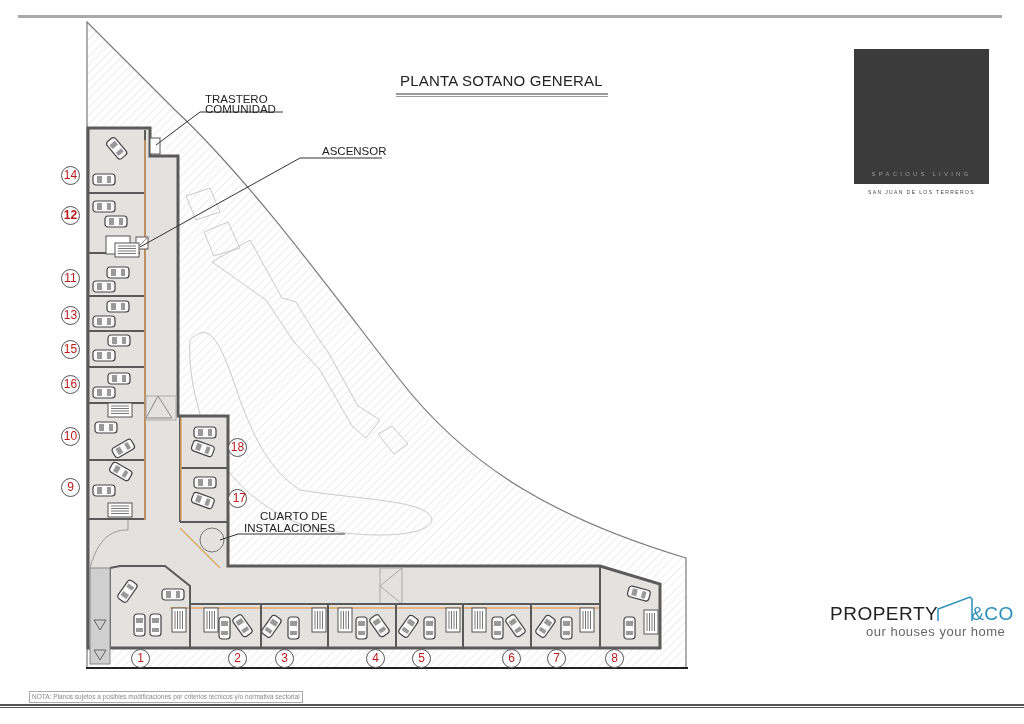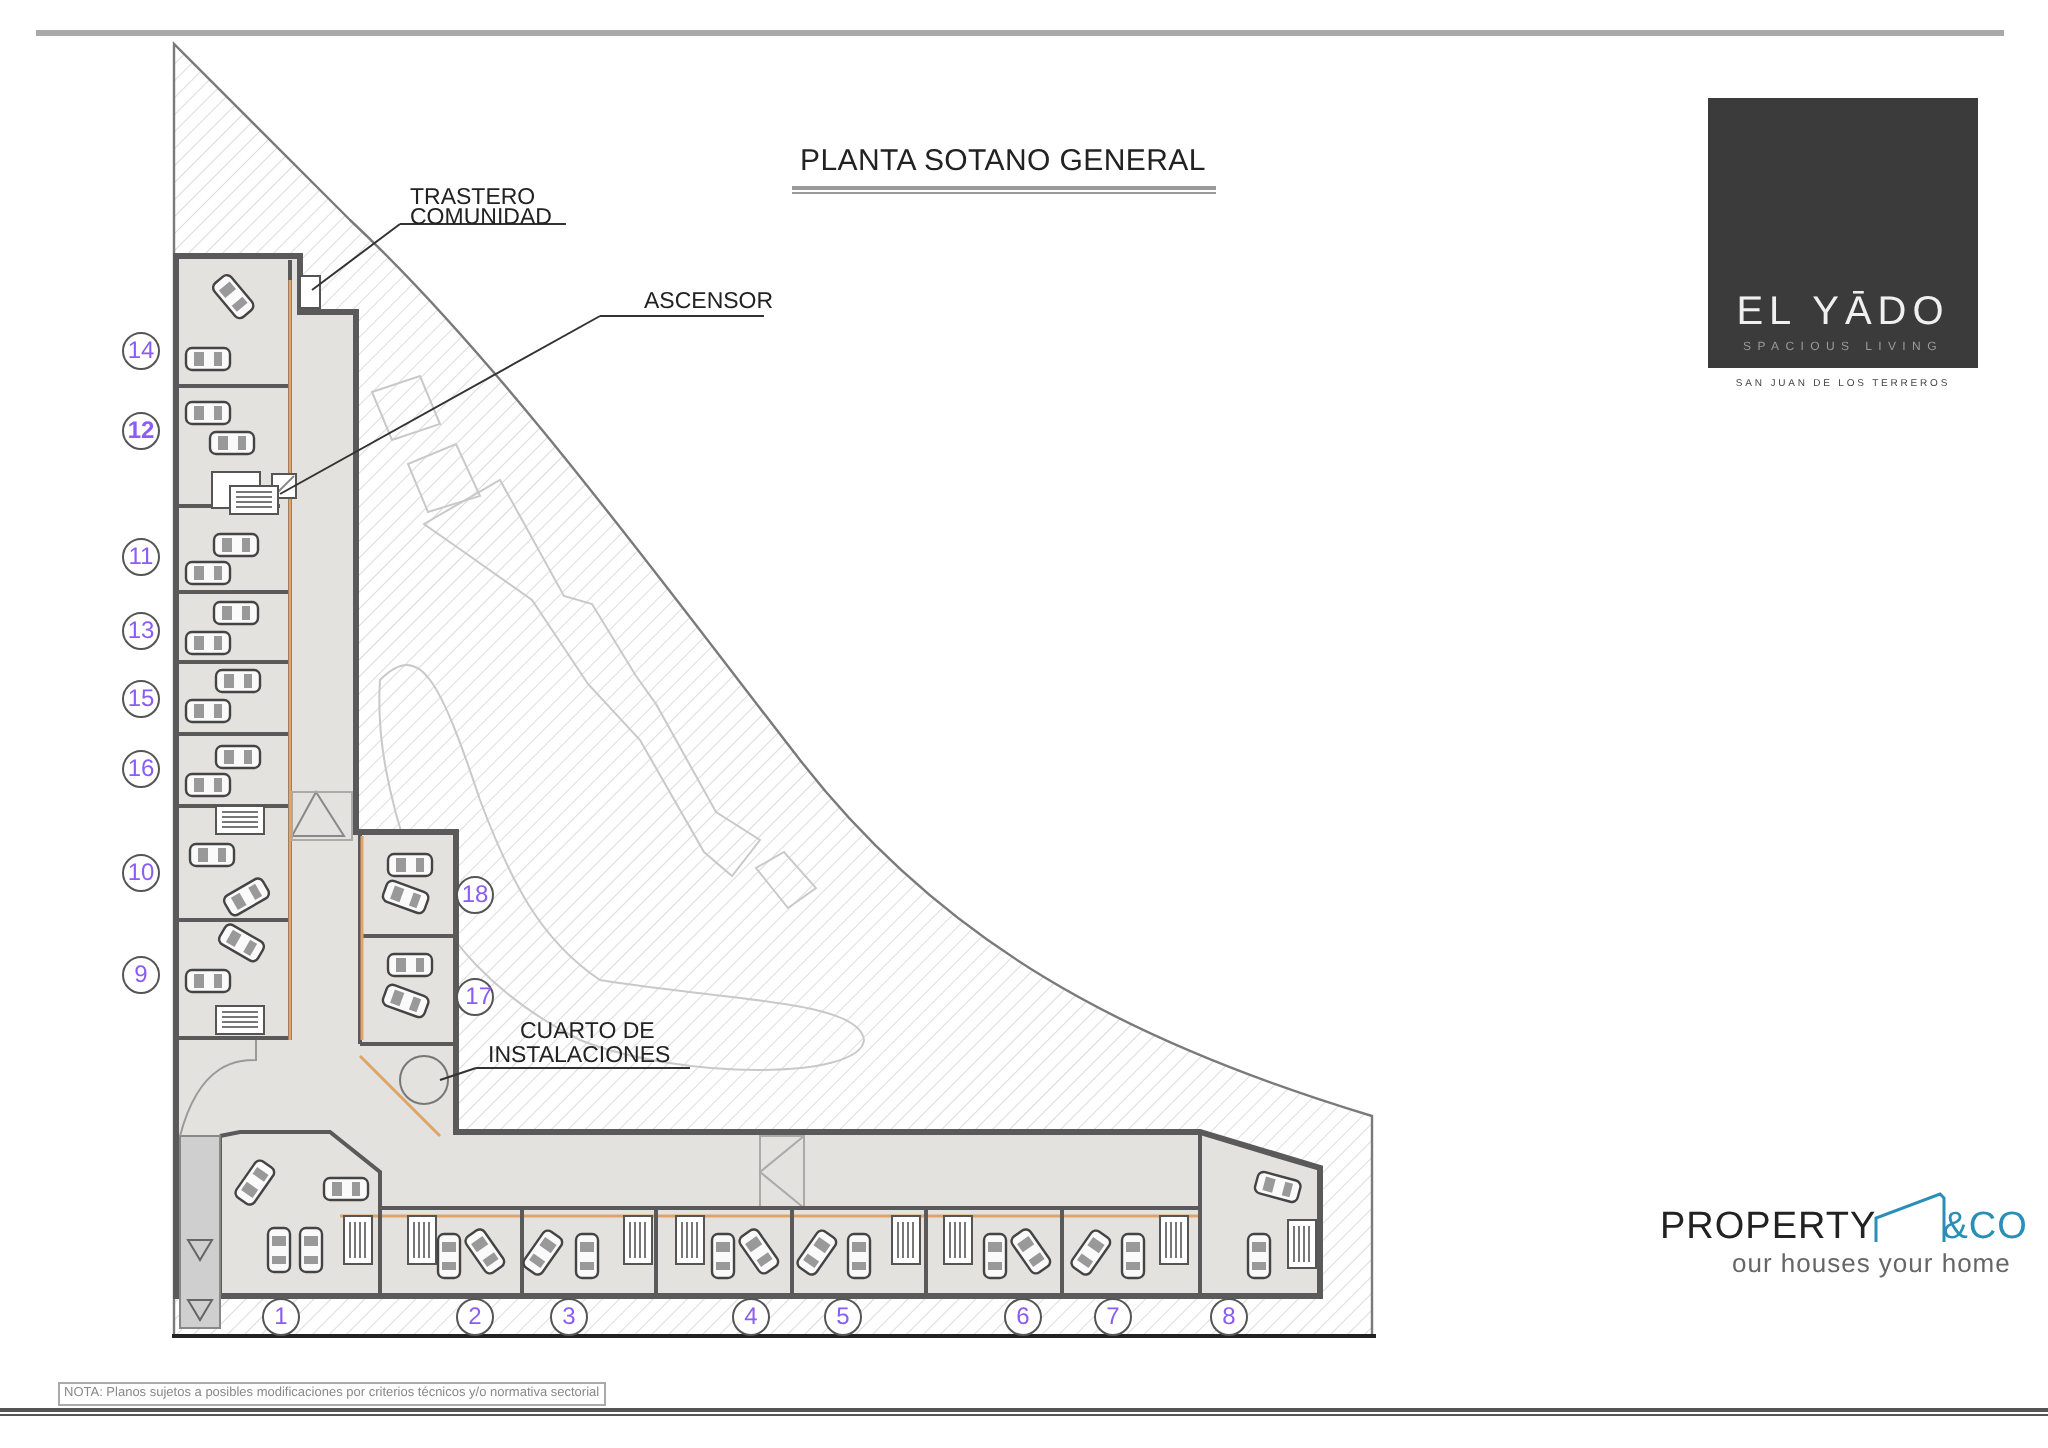--- a/index.html
+++ b/index.html
@@ -12,21 +12,21 @@
   .label { position:absolute; font-size:11.5px; color:#222; line-height:12px; }
   .brand-box { position:absolute; left:854px; top:49px; width:135px; height:135px; background:#3b3b3b; }
   .brand-name { position:absolute; left:0; right:0; top:96px; text-align:center; color:#f0f0f0; font-size:20px; letter-spacing:3px; font-weight:300; }
   .brand-tag { position:absolute; left:0; right:0; top:122px; text-align:center; color:#9a9a9a; font-size:6px; letter-spacing:3.2px; }
   .brand-loc { position:absolute; left:854px; top:189px; width:135px; text-align:center; font-size:5px; letter-spacing:1.4px; color:#444; }
   .pc-logo { position:absolute; left:830px; top:603px; }
   .pc-name { font-size:19px; color:#222; letter-spacing:0.5px; font-weight:400; }
   .pc-name .amp { color:#2a8fb8;margin-left:33px; }
   .pc-tag { font-size:13px; color:#666; letter-spacing:0.5px; margin-top:-1px;margin-left:36px; }
   .note { position:absolute; left:29px; top:691px; border:1px solid #aaa; font-size:6.5px; color:#888; padding:0 2px; line-height:10px; }
-  .num { position:absolute; width:17px; height:17px; border:1px solid #555; border-radius:50%; font-size:12px; color:#8b5cf6; text-align:center; line-height:17px; background:#fff; }
+  .num { position:absolute; width:17px; height:17px; border:1px solid #555; border-radius:50%; font-size:12px; color:#b91c1c; text-align:center; line-height:17px; background:#fff; }
 </style>
 </head>
 <body>
 
 <div class="top-rule"></div>
 
 <svg class="plan" width="1024" height="724" viewBox="0 0 1024 724">
   <defs>
     <pattern id="hatch" width="6" height="6" patternUnits="userSpaceOnUse" patternTransform="rotate(45)">
       <line x1="0" y1="0" x2="0" y2="6" stroke="#dcdcdc" stroke-width="1"></line>
@@ -200,21 +200,20 @@
 <div class="num" style="left:131px;top:649px;">1</div>
 <div class="num" style="left:228px;top:649px;">2</div>
 <div class="num" style="left:275px;top:649px;">3</div>
 <div class="num" style="left:366px;top:649px;">4</div>
 <div class="num" style="left:412px;top:649px;">5</div>
 <div class="num" style="left:502px;top:649px;">6</div>
 <div class="num" style="left:547px;top:649px;">7</div>
 <div class="num" style="left:605px;top:649px;">8</div>
 
 <div class="brand-box">
-  <div class="brand-name">EL YĀDO</div>
   <div class="brand-tag">SPACIOUS LIVING</div>
 </div>
 <div class="brand-loc">SAN JUAN DE LOS TERREROS</div>
 
 <div class="pc-logo">
   <svg width="150" height="30" style="position:absolute;left:0;top:-8px;">
     <path d="M108,26 L108,14 L140,2 L142,4 L142,26" fill="none" stroke="#2a8fb8" stroke-width="1.5"></path>
   </svg>
   <div class="pc-name"><span>PROPERTY</span><span class="amp">&amp;CO</span></div>
   <div class="pc-tag">our houses your home</div>

